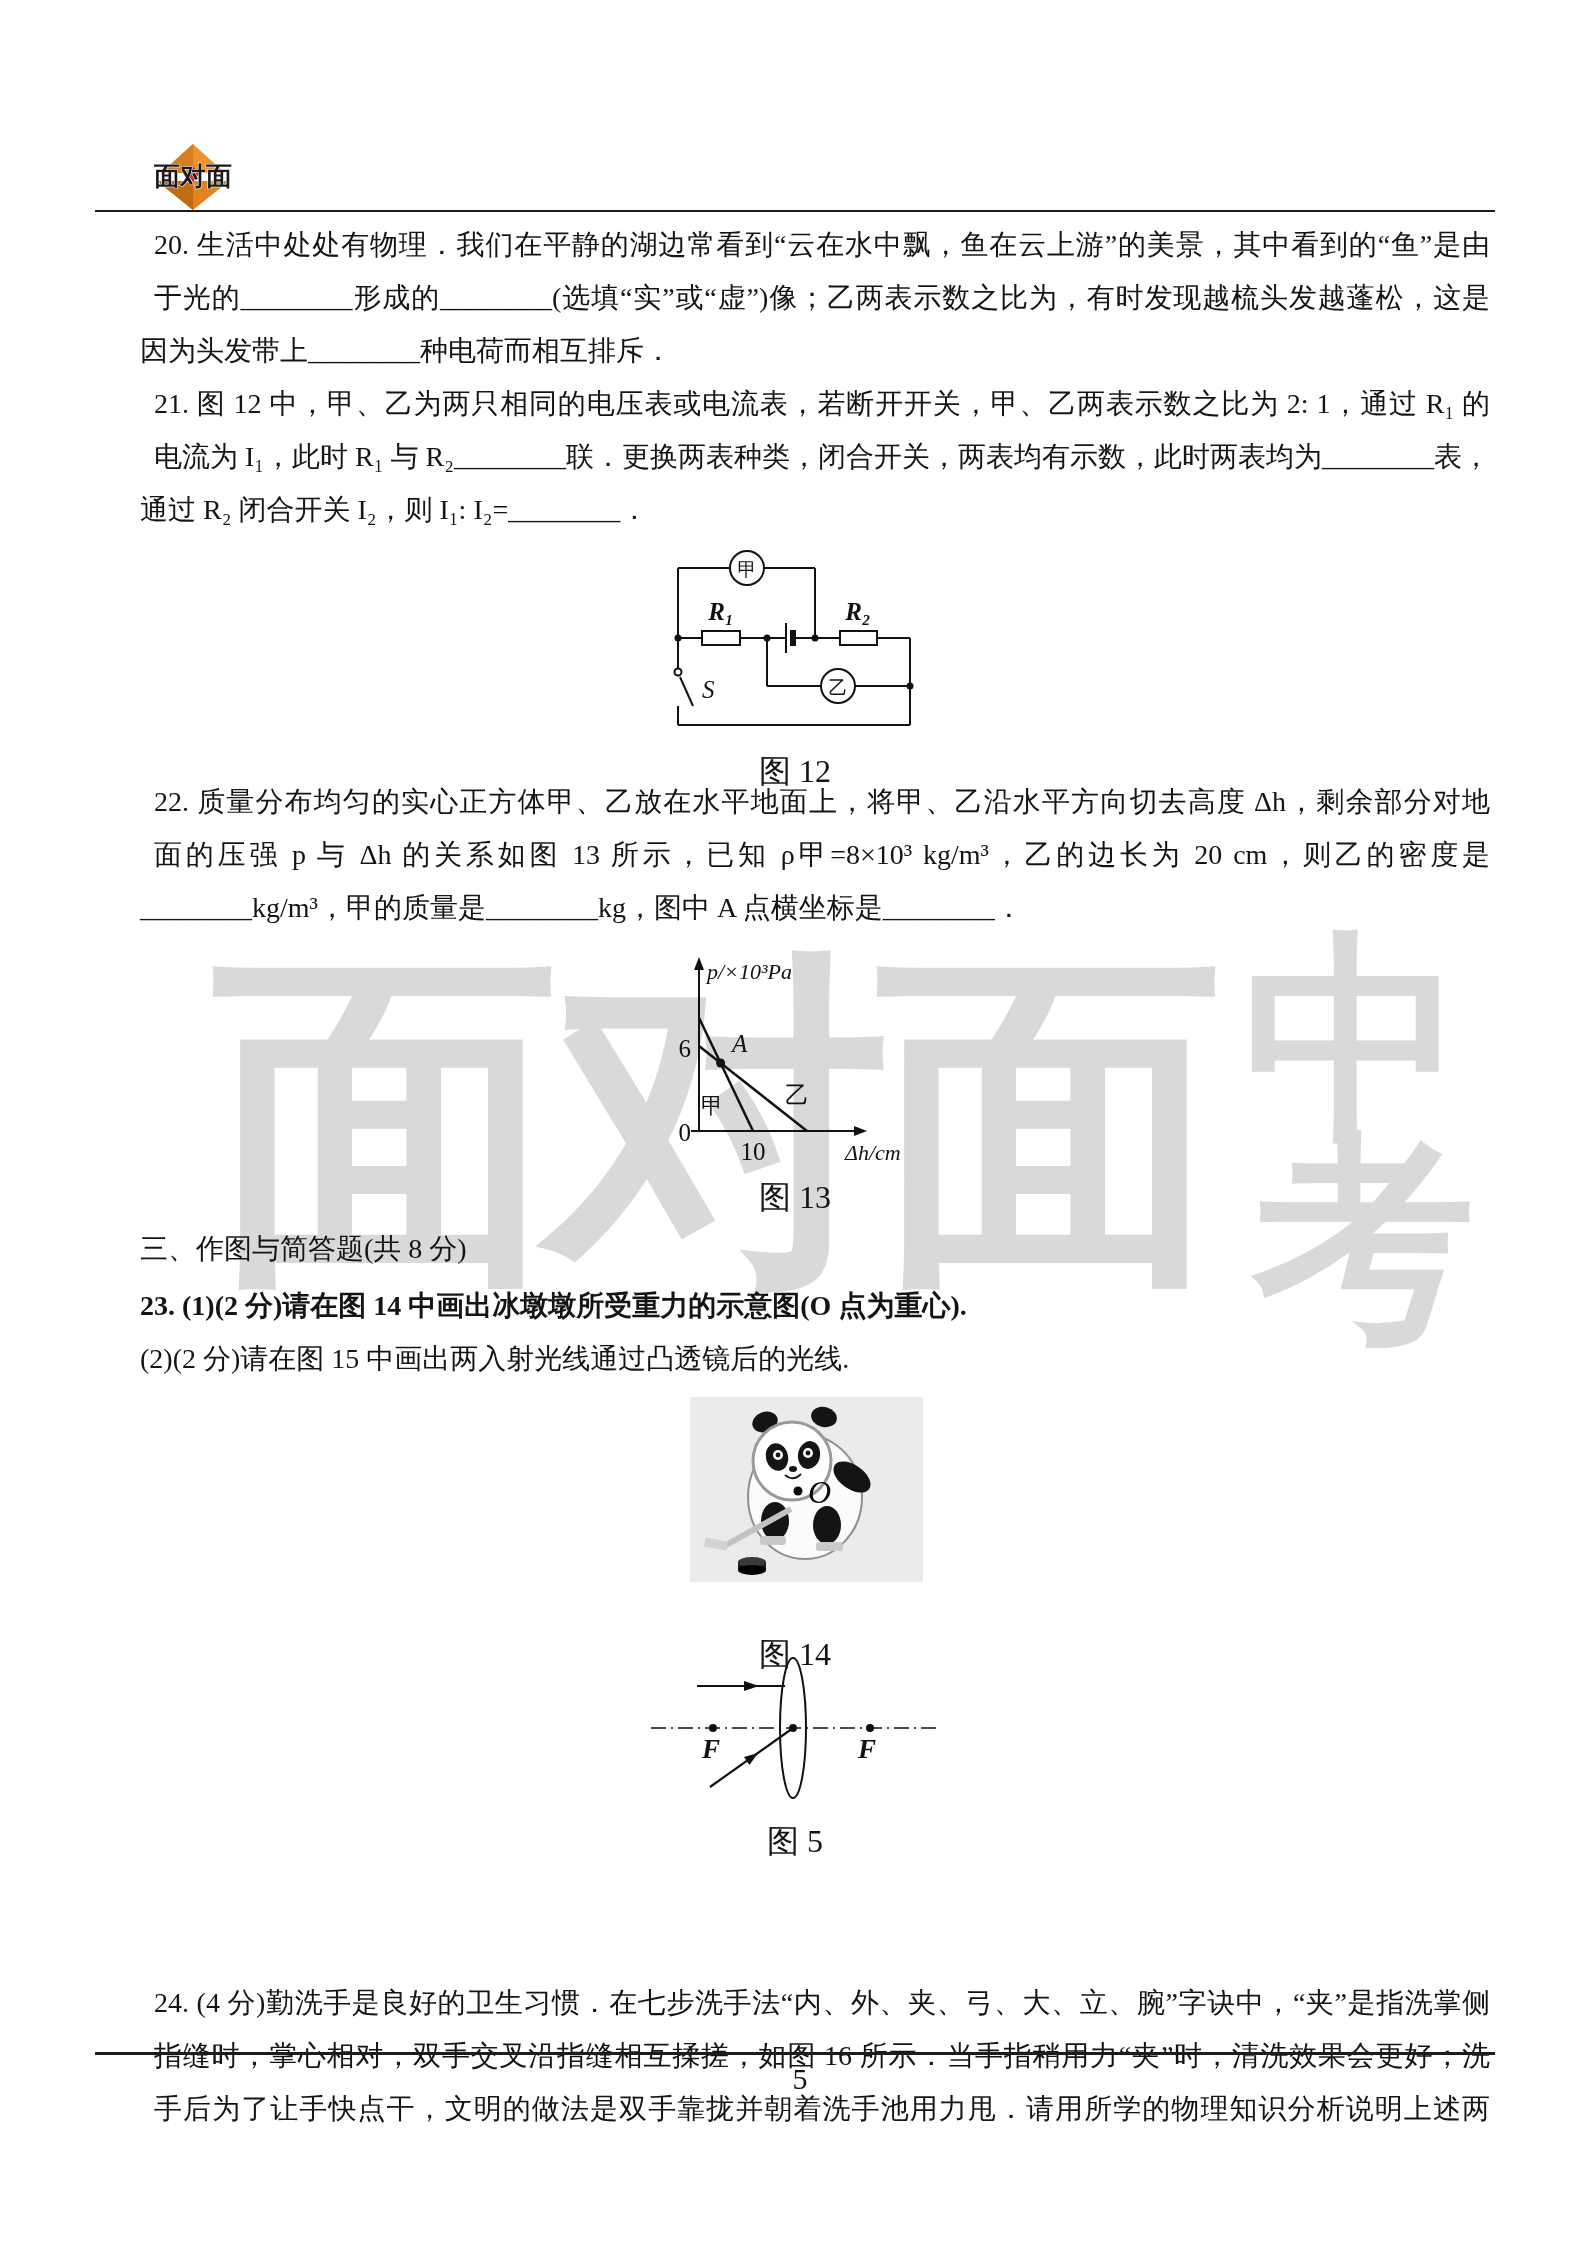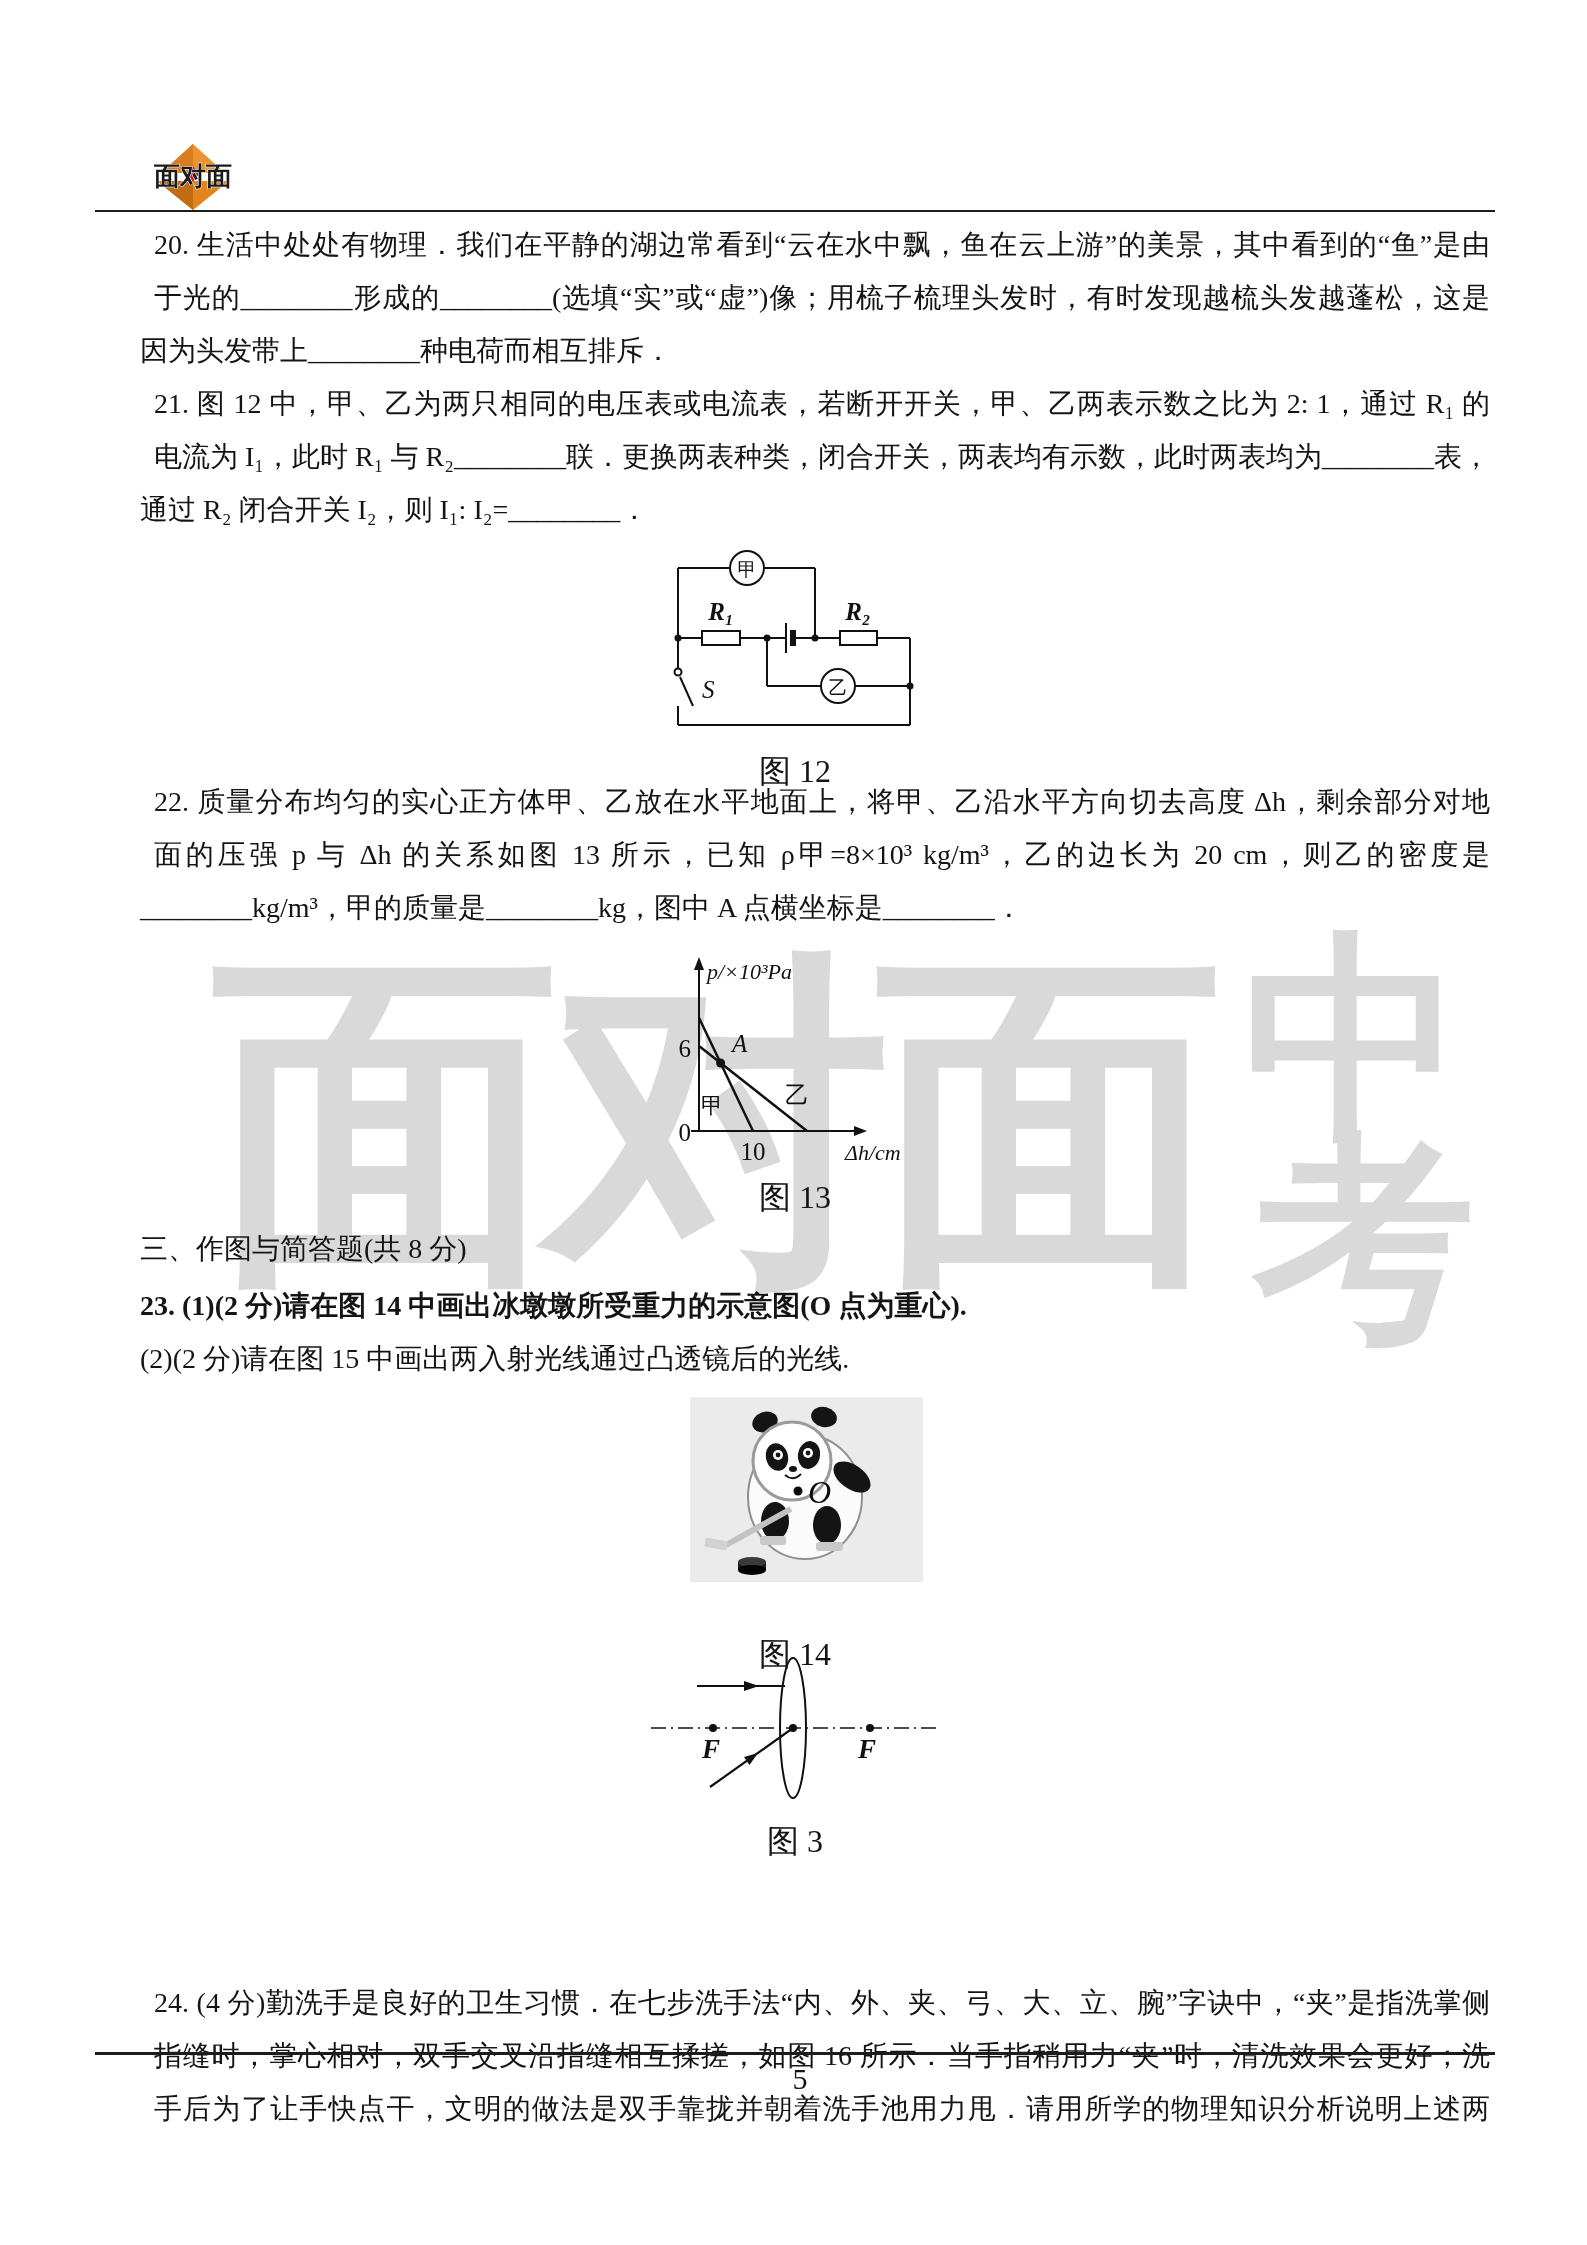--- a/index.html
+++ b/index.html
@@ -44,21 +44,21 @@
     <polygon points="46,4 14,33 46,33" fill="#d97e1f"></polygon>
     <polygon points="10,41 82,41 46,70" fill="#e2831d"></polygon>
     <polygon points="10,41 46,41 46,70" fill="#c06c15"></polygon>
     <polygon points="46,26 52,34 46,42 40,34" fill="#cc2222"></polygon>
     <text x="46" y="45" text-anchor="middle" font-size="26" font-weight="bold" fill="#1a1a1a" stroke="#ffffff" stroke-width="1" paint-order="stroke">面对面</text>
   </svg>
   <div class="header-rule"></div>
 
   <div class="qblock" style="top:218px;">
     <div class="jl">20. 生活中处处有物理．我们在平静的湖边常看到“云在水中飘，鱼在云上游”的美景，其中看到的“鱼”是由</div>
-    <div class="jl">于光的________形成的________(选填“实”或“虚”)像；用梳子梳理头发时，有时发现越梳头发越蓬松，这是</div>
+    <div class="jl">于光的________形成的________(选填“实”或“虚”)像；乙两表示数之比为，有时发现越梳头发越蓬松，这是</div>
     <div class="ll">因为头发带上________种电荷而相互排斥．</div>
   </div>
 
   <div class="qblock" style="top:377px;">
     <div class="jl">21. 图 12 中，甲、乙为两只相同的电压表或电流表，若断开开关，甲、乙两表示数之比为 2: 1，通过 R₁ 的</div>
     <div class="jl">电流为 I₁，此时 R₁ 与 R₂________联．更换两表种类，闭合开关，两表均有示数，此时两表均为________表，</div>
     <div class="ll">通过 R₂ 闭合开关 I₂，则 I₁: I₂=________．</div>
   </div>
 
   <svg class="fig" style="left:640px; top:545px;" width="290" height="195" viewBox="0 0 290 195">
@@ -160,21 +160,21 @@
     <circle cx="68" cy="75" r="4" fill="#111"></circle>
     <circle cx="225" cy="75" r="4" fill="#111"></circle>
     <circle cx="148" cy="75" r="4" fill="#111"></circle>
     <path d="M52,33 H140" stroke="#111" stroke-width="2.2"></path>
     <polygon points="114,33 99,28 99,38" fill="#111"></polygon>
     <path d="M65,134 L148,75" stroke="#111" stroke-width="2.2"></path>
     <polygon points="113,100 104.5,112 99,104 " fill="#111"></polygon>
     <text x="66" y="105" text-anchor="middle" font-size="27" font-style="italic" font-weight="bold" fill="#111">F</text>
     <text x="222" y="105" text-anchor="middle" font-size="27" font-style="italic" font-weight="bold" fill="#111">F</text>
   </svg>
-  <div class="caption" style="top:1820px;">图 3</div>
+  <div class="caption" style="top:1820px;">图 5</div>
 
   <div class="qblock" style="top:1976px;">
     <div class="jl">24. (4 分)勤洗手是良好的卫生习惯．在七步洗手法“内、外、夹、弓、大、立、腕”字诀中，“夹”是指洗掌侧</div>
     <div class="jl">指缝时，掌心相对，双手交叉沿指缝相互揉搓，如图 16 所示．当手指稍用力“夹”时，清洗效果会更好；洗</div>
     <div class="jl">手后为了让手快点干，文明的做法是双手靠拢并朝着洗手池用力甩．请用所学的物理知识分析说明上述两</div>
   </div>
 
   <div class="footer-rule"></div>
   <div class="pagenum">5</div>
 

